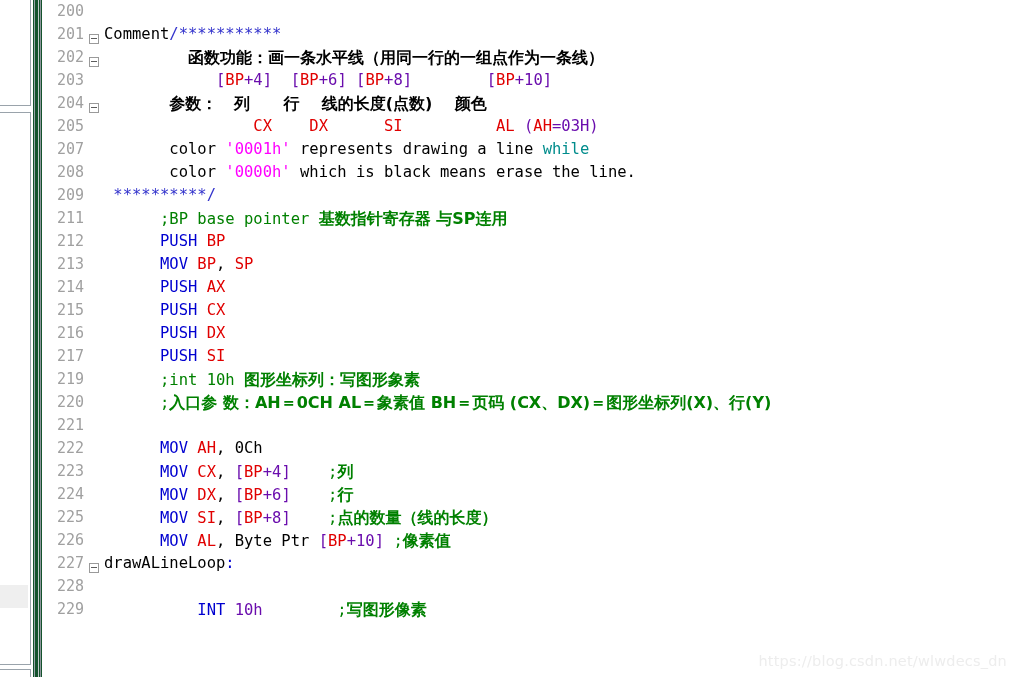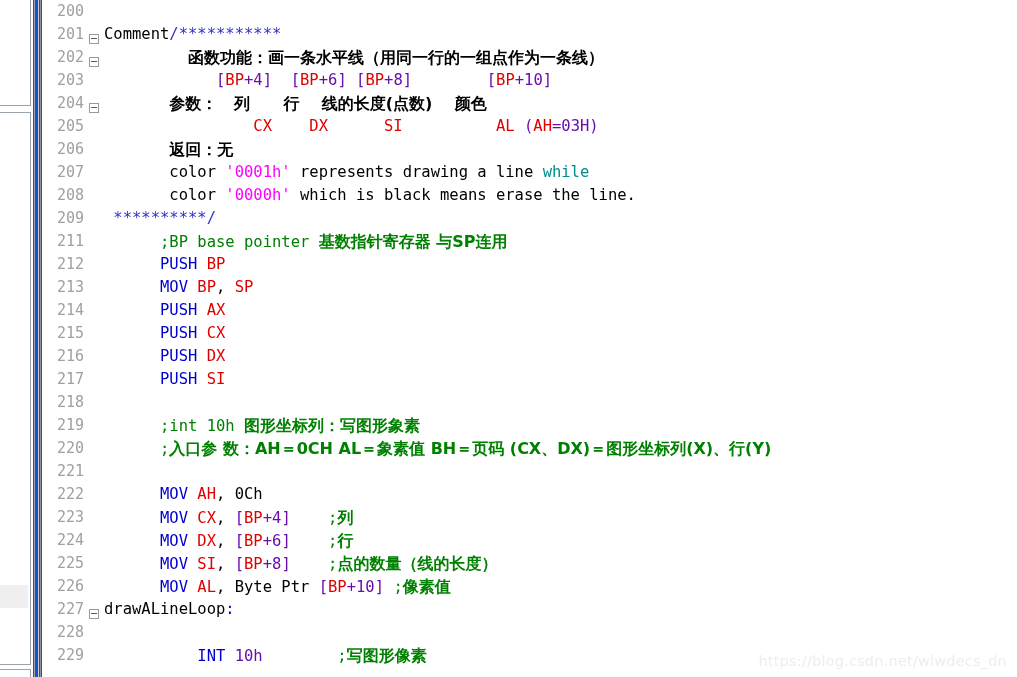--- a/index.html
+++ b/index.html
@@ -12,21 +12,21 @@
     height: 677px;
     overflow: hidden;
     font-family: "DejaVu Sans Mono", "Liberation Mono", monospace;
   }
 
   
   #app {
     position: relative;
     width: 1017px;
     height: 677px;
-    background: #1d4ed8;
+    background: #14532d;
   }
   .panel-far {
     position: absolute;
     left: 0; top: 0;
     width: 33px;
     height: 677px;
     background: #ffffff;
   }
   .panel-far .pf-box-top {
     position: absolute;
@@ -175,32 +175,30 @@
   <div class="vrule b"></div>
   <div class="vrule c"></div>
 
   <div class="editor" id="editor-surface">
       <div class="code-line"><span class="lnum">200</span><span class="fold"></span><span class="ltext"></span></div>
       <div class="code-line"><span class="lnum">201</span><span class="fold"><span class="fold-box"></span></span><span class="ltext"><span class="t-plain t-bold">Comment</span><span class="t-star">/***********</span></span></div>
       <div class="code-line"><span class="lnum">202</span><span class="fold"><span class="fold-box"></span></span><span class="ltext"><span class="t-plain">         </span><span class="t-plain t-cjk">函数功能：画一条水平线（用同一行的一组点作为一条线）</span></span></div>
       <div class="code-line"><span class="lnum">203</span><span class="fold"></span><span class="ltext"><span class="t-plain">            </span><span class="t-num">[</span><span class="t-reg">BP</span><span class="t-num">+4</span><span class="t-num">]</span><span class="t-plain">  </span><span class="t-num">[</span><span class="t-reg">BP</span><span class="t-num">+6</span><span class="t-num">]</span><span class="t-plain"> </span><span class="t-num">[</span><span class="t-reg">BP</span><span class="t-num">+8</span><span class="t-num">]</span><span class="t-plain">        </span><span class="t-num">[</span><span class="t-reg">BP</span><span class="t-num">+10</span><span class="t-num">]</span></span></div>
       <div class="code-line"><span class="lnum">204</span><span class="fold"><span class="fold-box"></span></span><span class="ltext"><span class="t-plain">       </span><span class="t-plain t-cjk">参数：   列      行    线的长度(点数)    颜色</span></span></div>
       <div class="code-line"><span class="lnum">205</span><span class="fold"></span><span class="ltext"><span class="t-plain">                </span><span class="t-reg">CX</span><span class="t-plain">    </span><span class="t-reg">DX</span><span class="t-plain">      </span><span class="t-reg">SI</span><span class="t-plain">          </span><span class="t-reg">AL</span><span class="t-num"> (</span><span class="t-reg">AH</span><span class="t-num">=03H)</span></span></div>
-      <div class="code-line"><span class="lnum">206</span><span class="fold"></span><span class="ltext"><span class="t-plain">       </span><span class="t-plain t-cjk">返回：无</span></span></div>
       <div class="code-line"><span class="lnum">207</span><span class="fold"></span><span class="ltext"><span class="t-plain">       color </span><span class="t-str">'0001h'</span><span class="t-plain"> represents drawing a line </span><span class="t-kw2">while</span></span></div>
       <div class="code-line"><span class="lnum">208</span><span class="fold"></span><span class="ltext"><span class="t-plain">       color </span><span class="t-str">'0000h'</span><span class="t-plain"> which is black means erase the line.</span></span></div>
       <div class="code-line"><span class="lnum">209</span><span class="fold"></span><span class="ltext"><span class="t-plain"> </span><span class="t-star">**********/</span></span></div>
       <div class="code-line"><span class="lnum">211</span><span class="fold"></span><span class="ltext"><span class="t-com">      ;BP base pointer </span><span class="t-com t-cjk">基数指针寄存器 与SP连用</span></span></div>
       <div class="code-line"><span class="lnum">212</span><span class="fold"></span><span class="ltext"><span class="t-plain">      </span><span class="t-kw">PUSH</span><span class="t-plain"> </span><span class="t-reg">BP</span></span></div>
       <div class="code-line"><span class="lnum">213</span><span class="fold"></span><span class="ltext"><span class="t-plain">      </span><span class="t-kw">MOV</span><span class="t-plain"> </span><span class="t-reg">BP</span><span class="t-plain">, </span><span class="t-reg">SP</span></span></div>
       <div class="code-line"><span class="lnum">214</span><span class="fold"></span><span class="ltext"><span class="t-plain">      </span><span class="t-kw">PUSH</span><span class="t-plain"> </span><span class="t-reg">AX</span></span></div>
       <div class="code-line"><span class="lnum">215</span><span class="fold"></span><span class="ltext"><span class="t-plain">      </span><span class="t-kw">PUSH</span><span class="t-plain"> </span><span class="t-reg">CX</span></span></div>
       <div class="code-line"><span class="lnum">216</span><span class="fold"></span><span class="ltext"><span class="t-plain">      </span><span class="t-kw">PUSH</span><span class="t-plain"> </span><span class="t-reg">DX</span></span></div>
       <div class="code-line"><span class="lnum">217</span><span class="fold"></span><span class="ltext"><span class="t-plain">      </span><span class="t-kw">PUSH</span><span class="t-plain"> </span><span class="t-reg">SI</span></span></div>
-      <div class="code-line"><span class="lnum">218</span><span class="fold"></span><span class="ltext"></span></div>
       <div class="code-line"><span class="lnum">219</span><span class="fold"></span><span class="ltext"><span class="t-com">      ;int 10h </span><span class="t-com t-cjk">图形坐标列：写图形象素</span></span></div>
       <div class="code-line"><span class="lnum">220</span><span class="fold"></span><span class="ltext"><span class="t-com">      ;</span><span class="t-com t-cjk">入口参 数：AH＝0CH AL＝象素值 BH＝页码 (CX、DX)＝图形坐标列(X)、行(Y)</span></span></div>
       <div class="code-line"><span class="lnum">221</span><span class="fold"></span><span class="ltext"></span></div>
       <div class="code-line"><span class="lnum">222</span><span class="fold"></span><span class="ltext"><span class="t-plain">      </span><span class="t-kw">MOV</span><span class="t-plain"> </span><span class="t-reg">AH</span><span class="t-plain">, </span><span class="t-plain">0Ch</span></span></div>
       <div class="code-line"><span class="lnum">223</span><span class="fold"></span><span class="ltext"><span class="t-plain">      </span><span class="t-kw">MOV</span><span class="t-plain"> </span><span class="t-reg">CX</span><span class="t-plain">, </span><span class="t-num">[</span><span class="t-reg">BP</span><span class="t-num">+4</span><span class="t-num">]</span><span class="t-plain">    </span><span class="t-com">;</span><span class="t-com t-cjk">列</span></span></div>
       <div class="code-line"><span class="lnum">224</span><span class="fold"></span><span class="ltext"><span class="t-plain">      </span><span class="t-kw">MOV</span><span class="t-plain"> </span><span class="t-reg">DX</span><span class="t-plain">, </span><span class="t-num">[</span><span class="t-reg">BP</span><span class="t-num">+6</span><span class="t-num">]</span><span class="t-plain">    </span><span class="t-com">;</span><span class="t-com t-cjk">行</span></span></div>
       <div class="code-line"><span class="lnum">225</span><span class="fold"></span><span class="ltext"><span class="t-plain">      </span><span class="t-kw">MOV</span><span class="t-plain"> </span><span class="t-reg">SI</span><span class="t-plain">, </span><span class="t-num">[</span><span class="t-reg">BP</span><span class="t-num">+8</span><span class="t-num">]</span><span class="t-plain">    </span><span class="t-com">;</span><span class="t-com t-cjk">点的数量（线的长度）</span></span></div>
       <div class="code-line"><span class="lnum">226</span><span class="fold"></span><span class="ltext"><span class="t-plain">      </span><span class="t-kw">MOV</span><span class="t-plain"> </span><span class="t-reg">AL</span><span class="t-plain">, Byte Ptr </span><span class="t-num">[</span><span class="t-reg">BP</span><span class="t-num">+10</span><span class="t-num">]</span><span class="t-plain"> </span><span class="t-com">;</span><span class="t-com t-cjk">像素值</span></span></div>
       <div class="code-line"><span class="lnum">227</span><span class="fold"><span class="fold-box"></span></span><span class="ltext"><span class="t-plain">drawALineLoop</span><span class="t-kw">:</span></span></div>
       <div class="code-line"><span class="lnum">228</span><span class="fold"></span><span class="ltext"></span></div>

